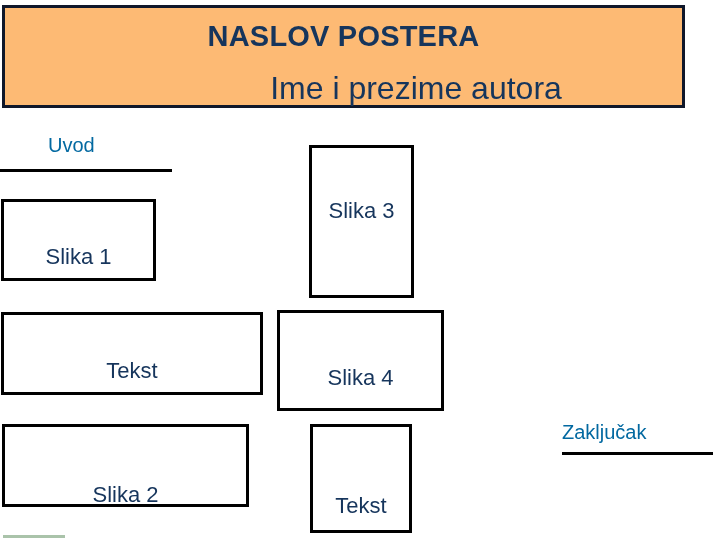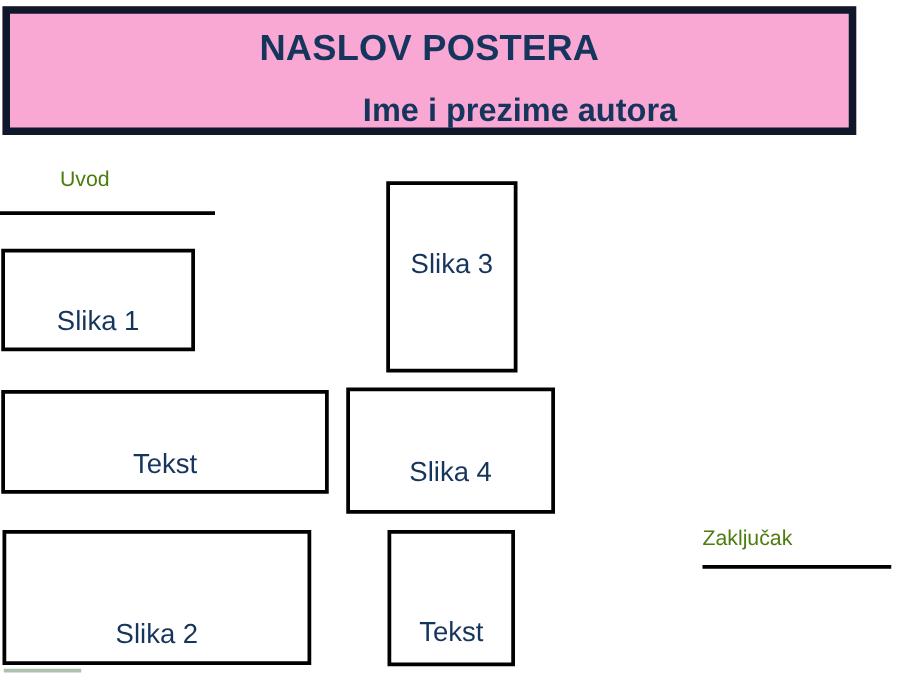--- a/index.html
+++ b/index.html
@@ -18,55 +18,55 @@
     overflow: hidden;
   }
 
   
   .header-box {
     position: absolute;
     left: 2px;
     top: 5px;
     width: 683px;
     height: 103px;
-    border: 6px solid #0f172a;
+    border: 3px solid #0f172a;
     box-sizing: border-box;
-    background: #f9a8d4;
+    background: #fdba74;
   }
   .poster-title {
     position: absolute;
     left: 0;
     top: 12px;
     width: 100%;
     text-align: center;
     font-size: 29px;
     font-weight: bold;
     color: #16355C;
     letter-spacing: 0.2px;
     white-space: nowrap;
   }
   .poster-author {
     position: absolute;
     left: 0;
     top: 62px;
     width: 100%;
     text-align: center;
-    font-size: 26px;
-    font-weight: bold;
+    font-size: 32px;
+    font-weight: normal;
     color: #16355C;
     white-space: nowrap;
     padding-left: 145px;
     box-sizing: border-box;
   }
 
   
   .section-heading {
     position: absolute;
-    font-size: 17px;
-    color: #4d7c0f;
+    font-size: 20px;
+    color: #0369a1;
     white-space: nowrap;
   }
   .section-rule {
     position: absolute;
     height: 3px;
     background: #000000;
   }
 
   
   .box {
@@ -89,21 +89,21 @@
   #heading-uvod        { left: 48px;  top: 134px; }
   #rule-uvod           { left: 0px;   top: 169px; width: 172px; }
   #heading-zakljucak   { left: 562px; top: 421px; }
   #rule-zakljucak      { left: 562px; top: 452px; width: 151px; }
 
   #box-slika1 { left: 1px;   top: 199px; width: 155px; height: 82px; }
   #box-slika3 { left: 309px; top: 145px; width: 105px; height: 153px; }
   #box-slika5 { left: 613px; top: 146px; width: 104px; height: 203px; }
   #box-tekst1 { left: 1px;   top: 312px; width: 262px; height: 83px; }
   #box-slika4 { left: 277px; top: 310px; width: 167px; height: 101px; }
-  #box-slika2 { left: 2px;   top: 424px; width: 247px; height: 108px; }
+  #box-slika2 { left: 2px;   top: 424px; width: 247px; height: 83px; }
   #box-tekst2 { left: 310px; top: 424px; width: 102px; height: 109px; }
 
   #box-slika1 .box-label { position: relative; top: 0px; }
   #box-slika3 .box-label { position: relative; top: -28px; }
   #box-slika5 .box-label { position: relative; top: 12px; }
   #box-slika4 .box-label { position: relative; top: 0px; }
   #box-slika2 .box-label { position: relative; top: 12px; }
   #box-tekst2 .box-label { position: relative; top: 10px; }
 
   .footer-mark {

